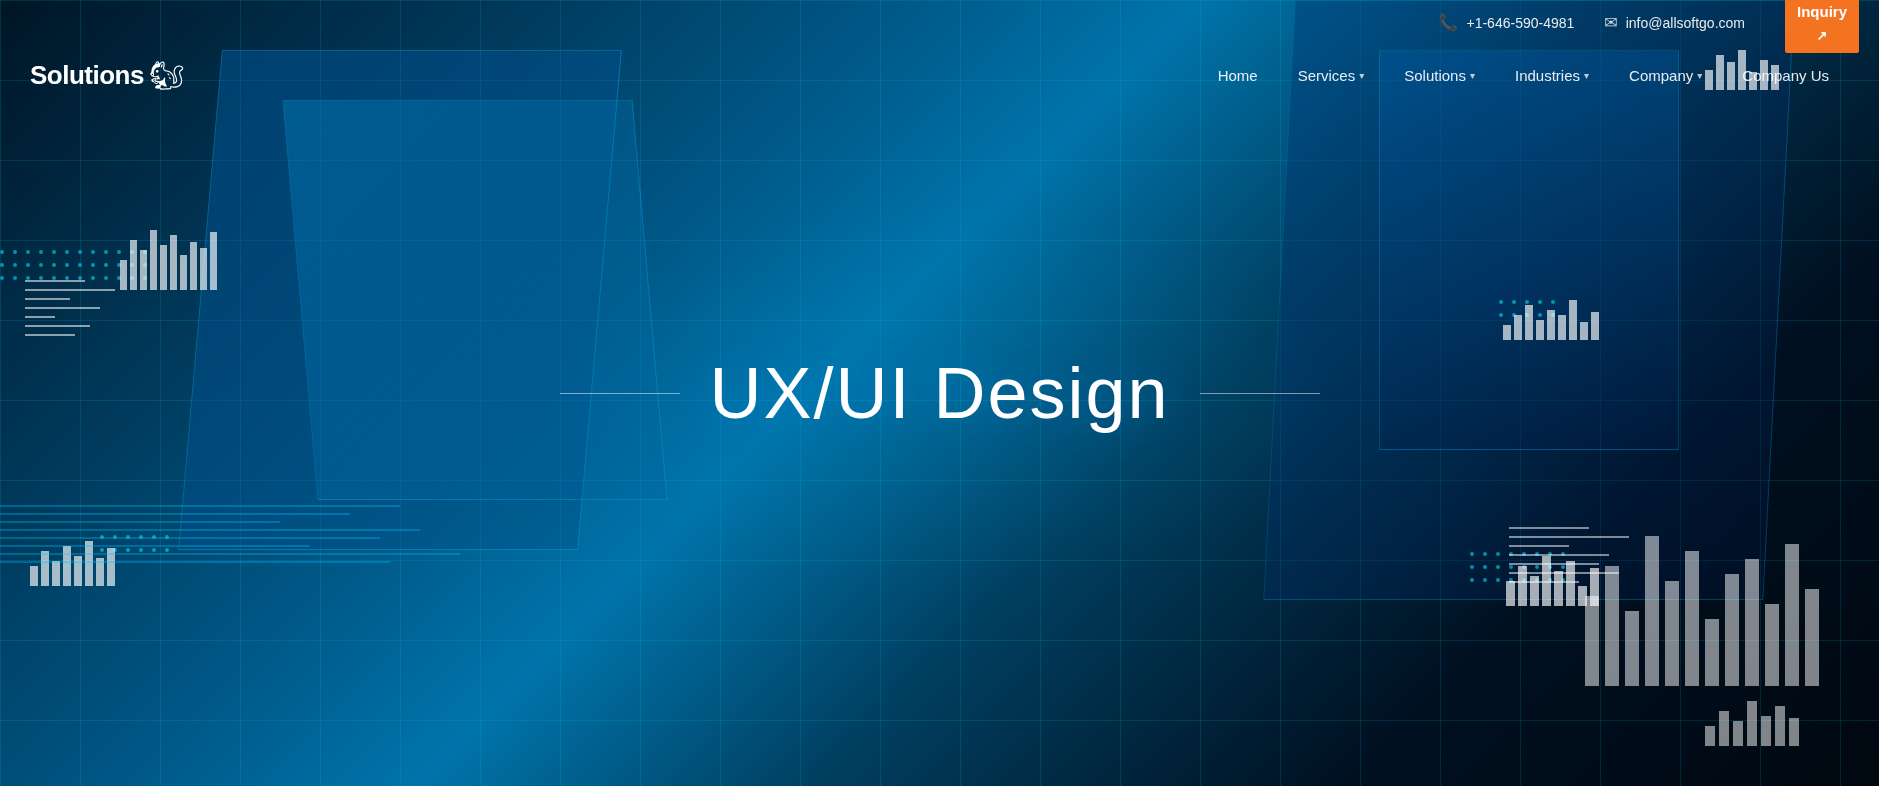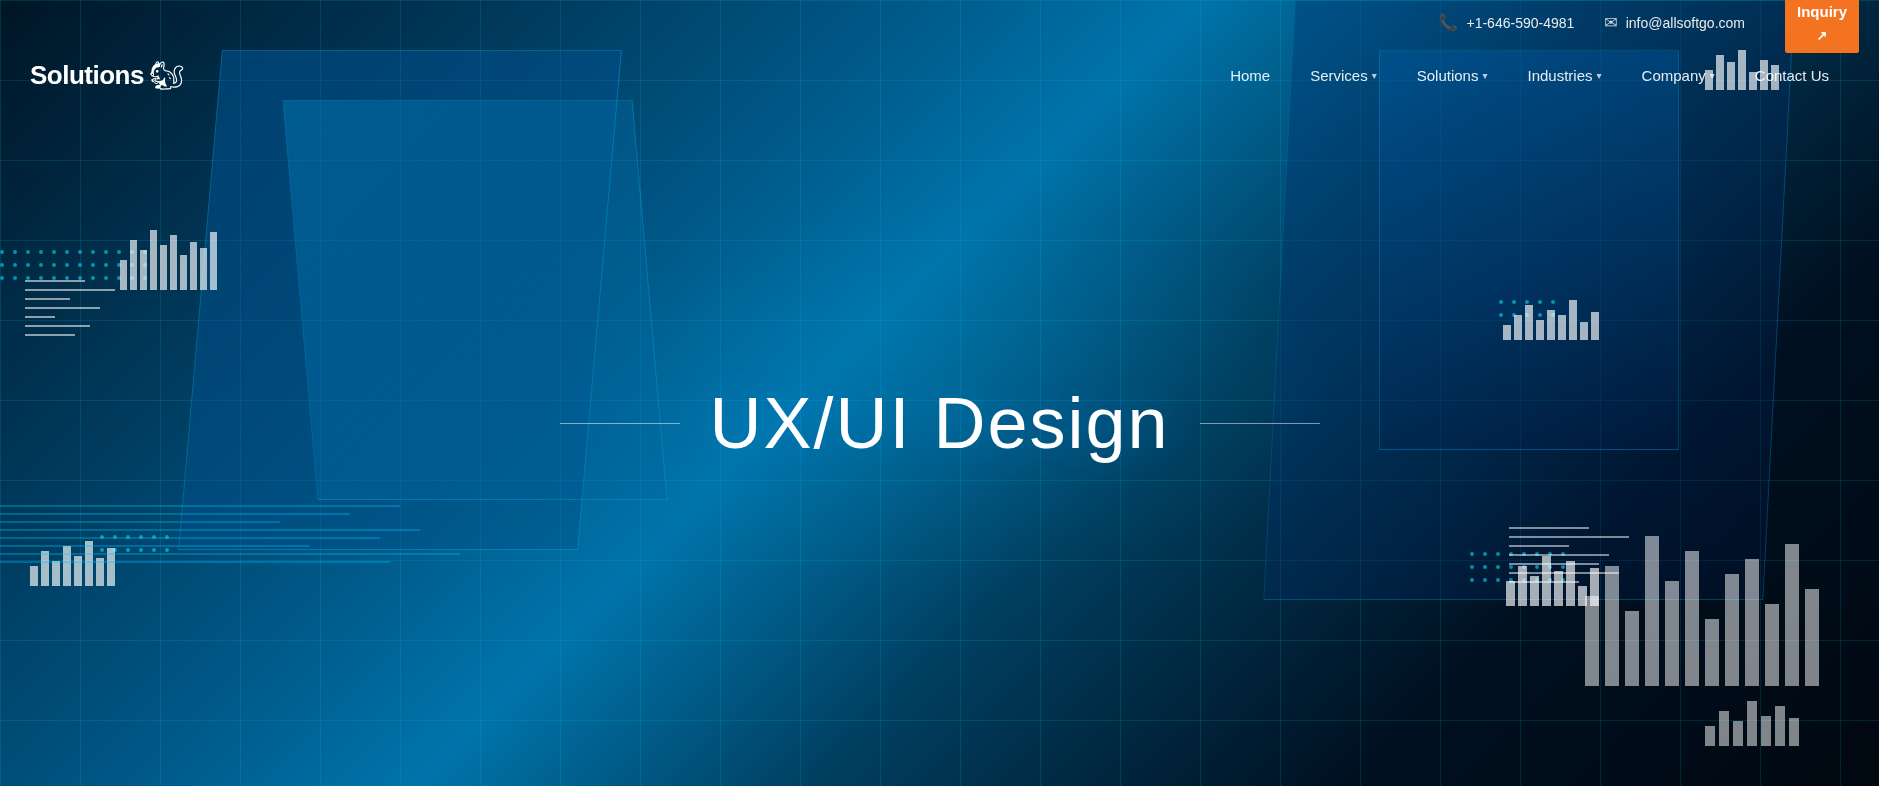--- a/index.html
+++ b/index.html
@@ -293,21 +293,20 @@
     }
 
     
     .hero-content {
       position: absolute;
       top: 50%;
       left: 50%;
       transform: translate(-50%, -50%);
       text-align: center;
       z-index: 50;
-      margin-top: 30px;
     }
 
     .hero-title {
       color: white;
       font-size: 72px;
       font-weight: 300;
       letter-spacing: 2px;
       text-shadow: 0 0 40px rgba(0,150,255,0.3);
       white-space: nowrap;
     }
@@ -599,21 +598,21 @@
         <li>
           <a class="nav-link" href="#">Solutions<span class="nav-chevron">▾</span></a>
         </li>
         <li>
           <a class="nav-link" href="#">Industries<span class="nav-chevron">▾</span></a>
         </li>
         <li>
           <a class="nav-link" href="#">Company<span class="nav-chevron">▾</span></a>
         </li>
         <li>
-          <a class="nav-link" href="#">Contact Us</a>
+          <a class="nav-link" href="#">Company Us</a>
         </li>
       </ul>
   </nav>
 
   <div class="hero-content">
     <div style="position:relative;">
       <div class="title-line title-line-left"></div>
       <div class="title-line title-line-right"></div>
       <h1 class="hero-title">UX/UI Design</h1>
     </div>

